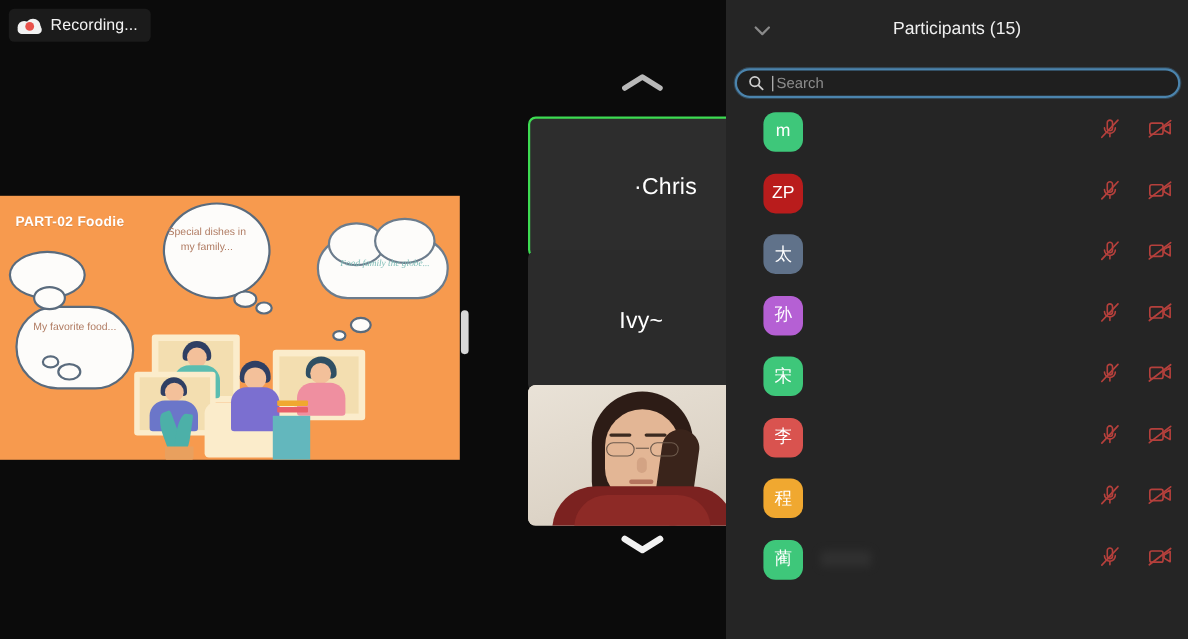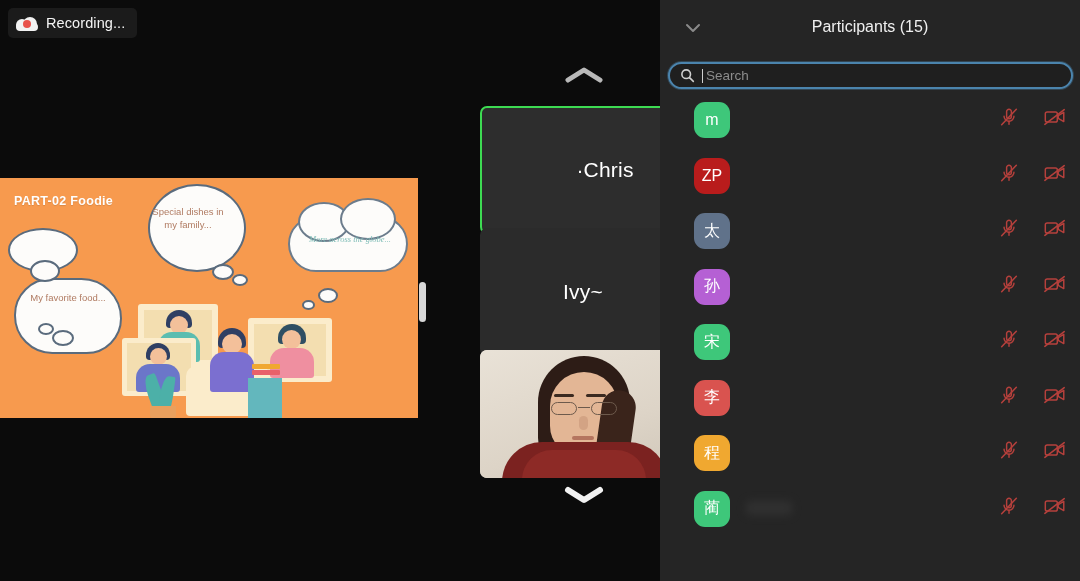--- a/index.html
+++ b/index.html
@@ -234,21 +234,21 @@
         <div class="bubble bub-mid"></div>
         <div class="tail3"></div>
         <div class="tail4"></div>
         <div class="b-txt bub-mid-t">Special dishes in my family...</div>
 
         <div class="bubble nb bub-r1"></div>
         <div class="bubble nb bub-r2"></div>
         <div class="bubble nb bub-r3"></div>
         <div class="tail5"></div>
         <div class="tail6"></div>
-        <div class="b-txt bub-r-t">More across the globe...</div>
+        <div class="b-txt bub-r-t">Food family the globe...</div>
 
         <div class="slide-title">PART-02 Foodie</div>
       </div>
     </div>
     <div class="share-scroll"></div>
   </div>
 
   <div class="strip">
     <div class="chev-up">
       <svg width="40" height="20" viewBox="0 0 40 20">

